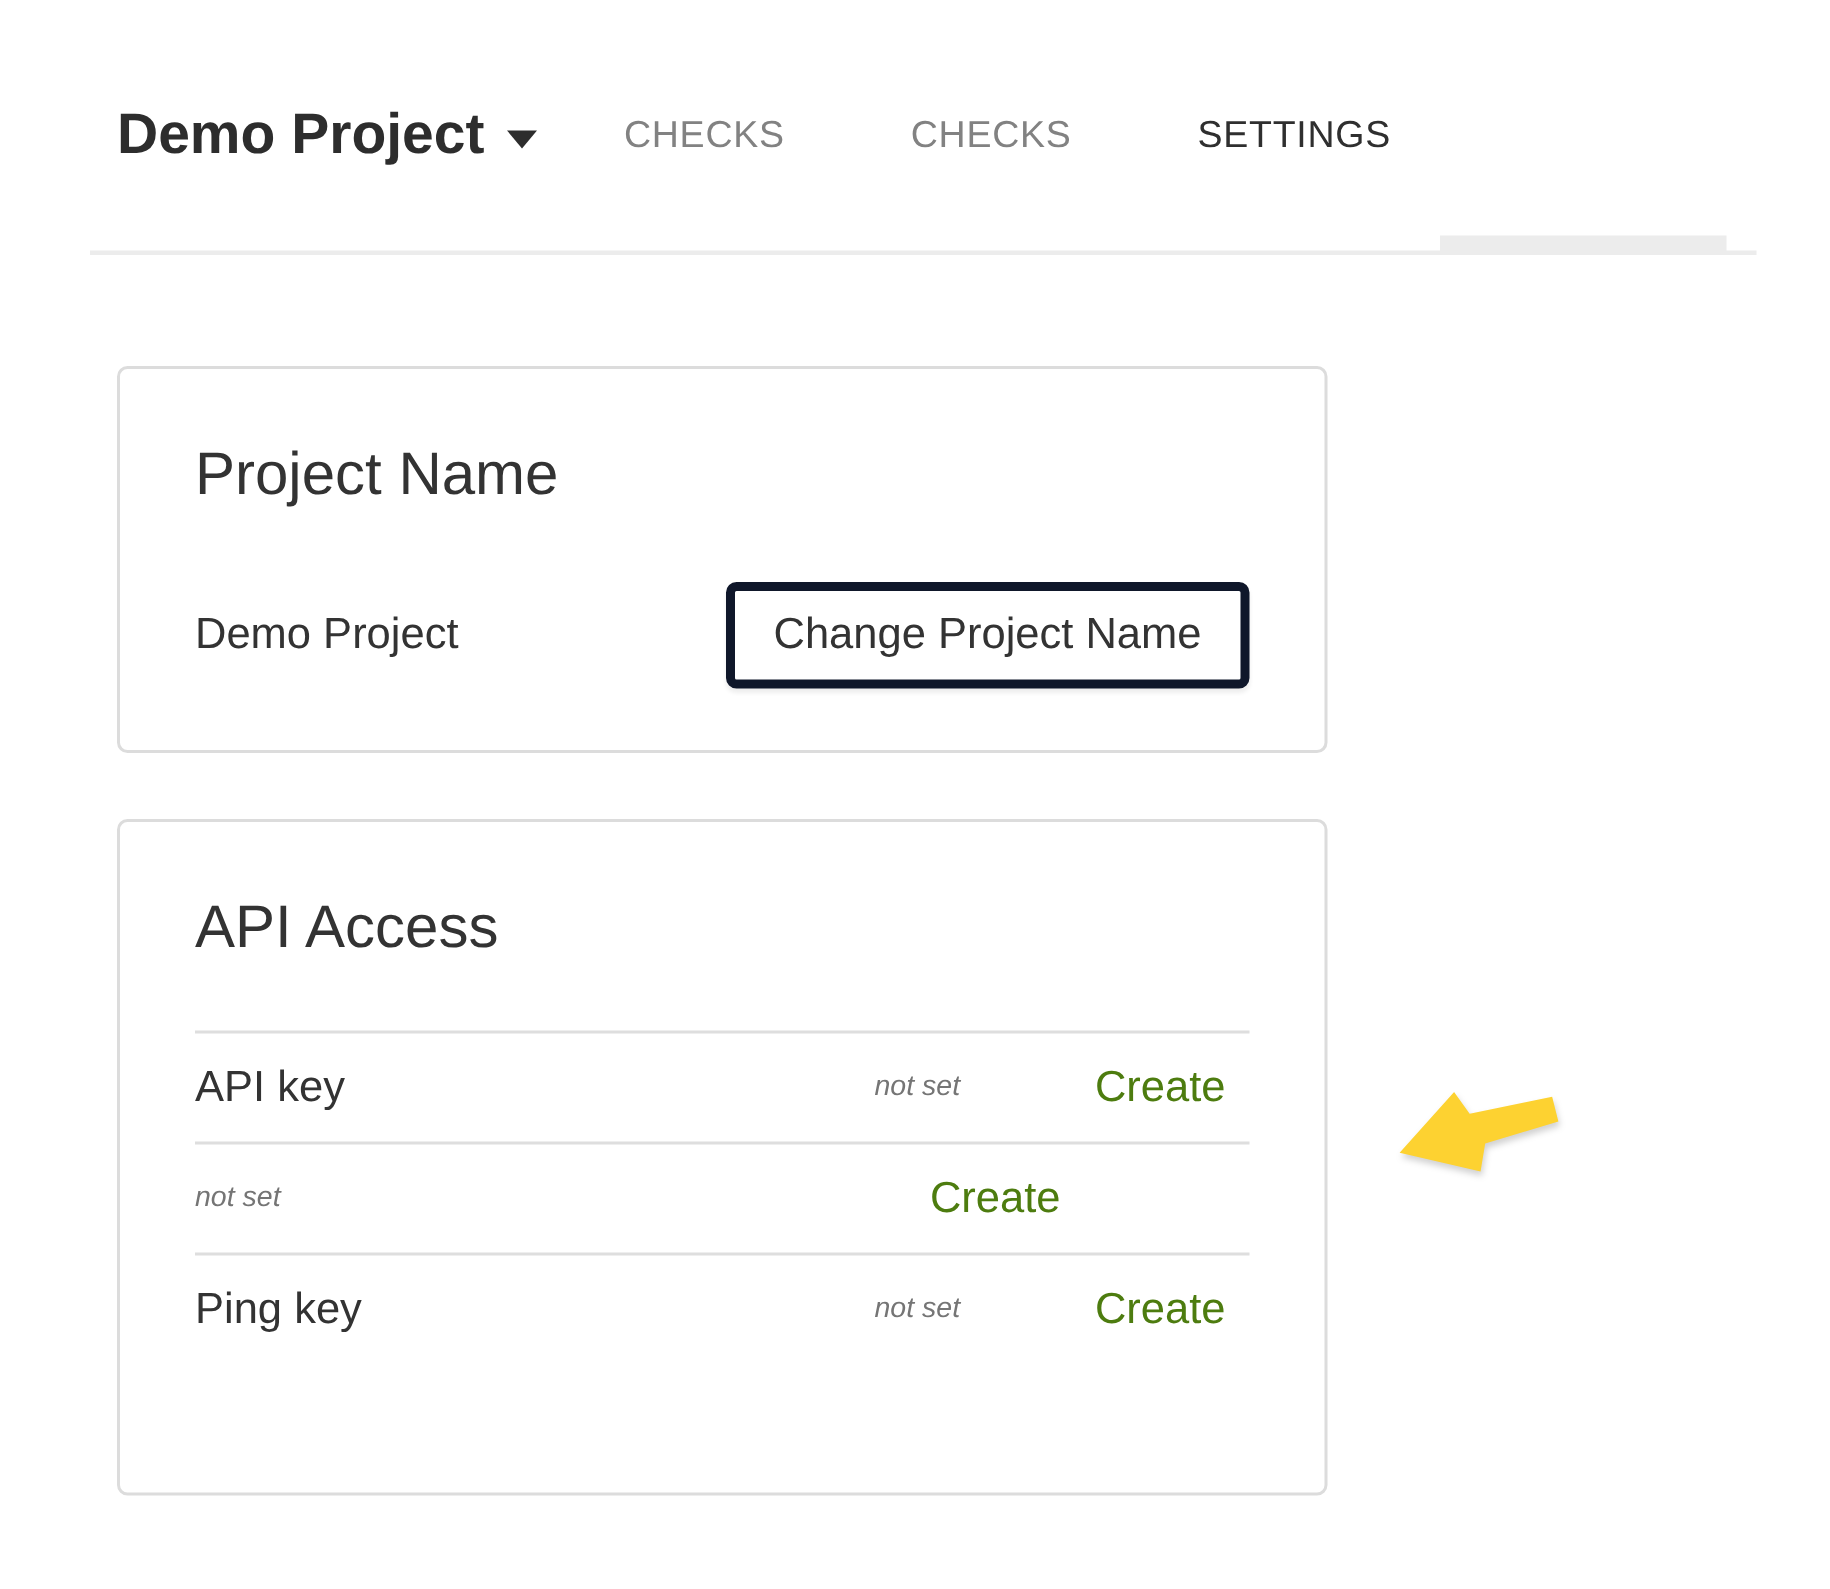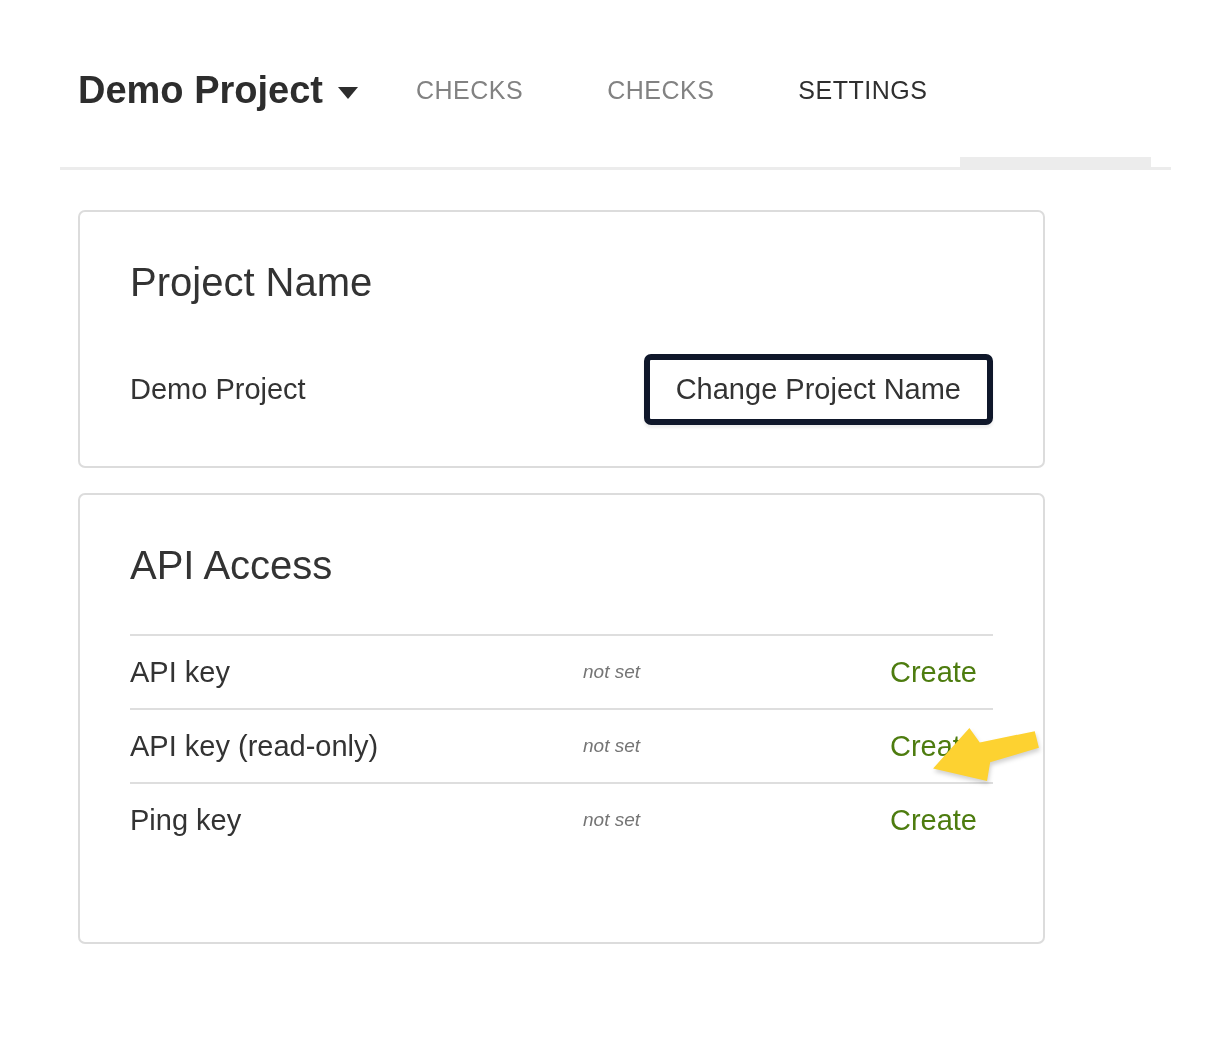--- a/index.html
+++ b/index.html
@@ -39,27 +39,28 @@
     position: absolute; left: 60px; top: 167px;
     width: 1111px; height: 3px; background: #ececec;
   }
   .active-indicator {
     position: absolute; left: 960px; top: 157px;
     width: 191px; height: 13px; background: #ececec;
   }
 
   
   .card {
-    position: absolute; left: 78px; width: 967px;
+    position: absolute; left: 78px; width: 807px;
     background: #fff;
     border: 2px solid #dcdcdc; border-radius: 7px;
     padding: 0 50px;
+    margin-top: 34px;
   }
   .card-project { top: 210px; height: 258px; }
-  .card-api     { top: 493px; height: 451px; }
+  .card-api     { top: 512px; height: 451px; }
 
   .card h2 {
     font-size: 40px; font-weight: normal; color: #333;
     margin-top: 50px; line-height: 1;
   }
 
   .project-row {
     margin-top: 52px;
     display: flex; align-items: center; justify-content: space-between;
   }
@@ -128,21 +129,20 @@
   <h2>API Access</h2>
   <div class="api-table">
 
     <div class="api-row">
       <span class="cell-name">API key</span>
       <span class="cell-value">not set</span>
       <a class="cell-action">Create</a>
     </div>
 
     <div class="api-row">
-      <span class="cell-name">API key (read-only)</span>
       <span class="cell-value">not set</span>
       <a class="cell-action">Create</a>
     </div>
 
     <div class="api-row">
       <span class="cell-name">Ping key</span>
       <span class="cell-value">not set</span>
       <a class="cell-action">Create</a>
     </div>
 

